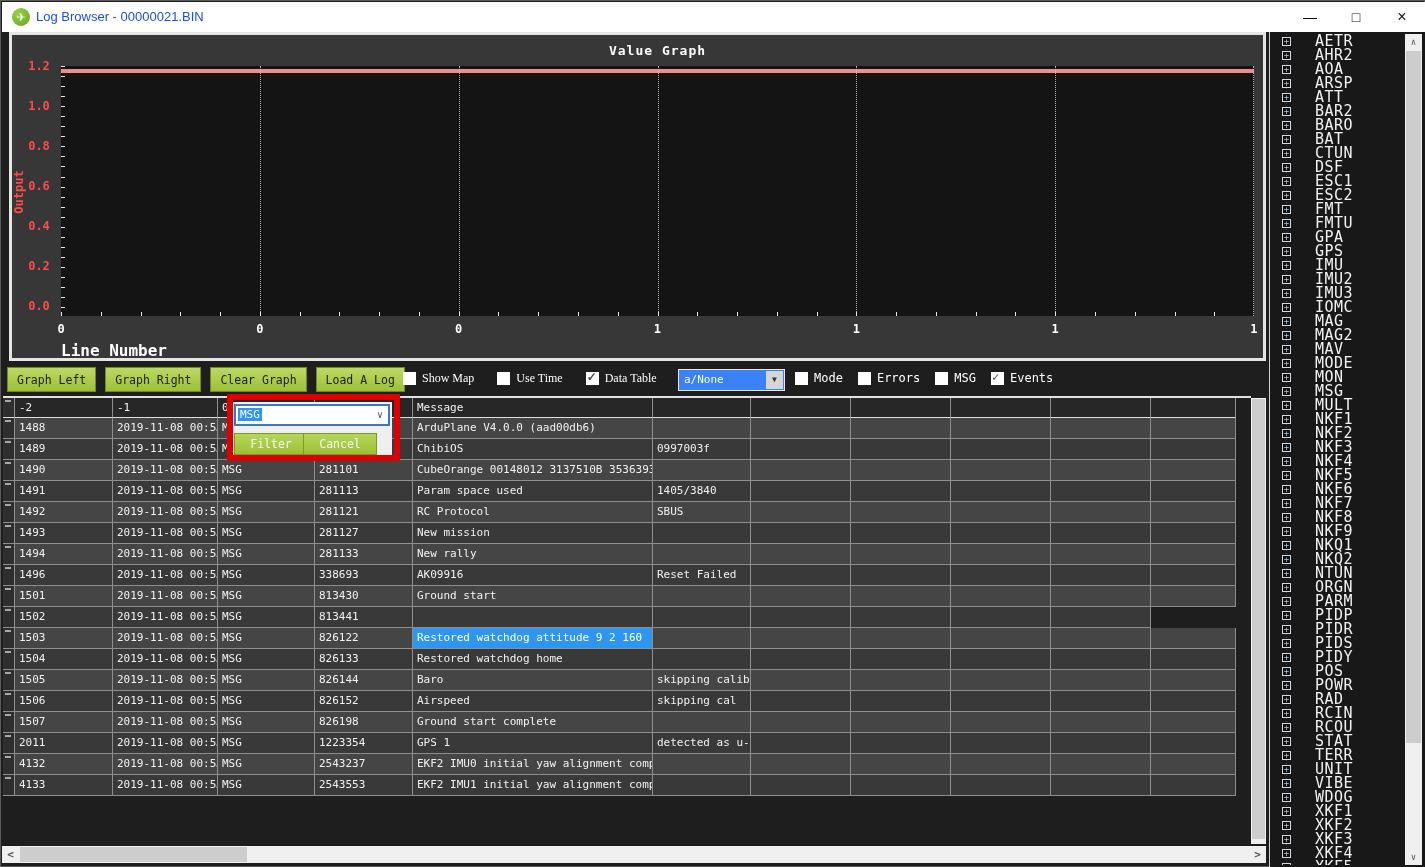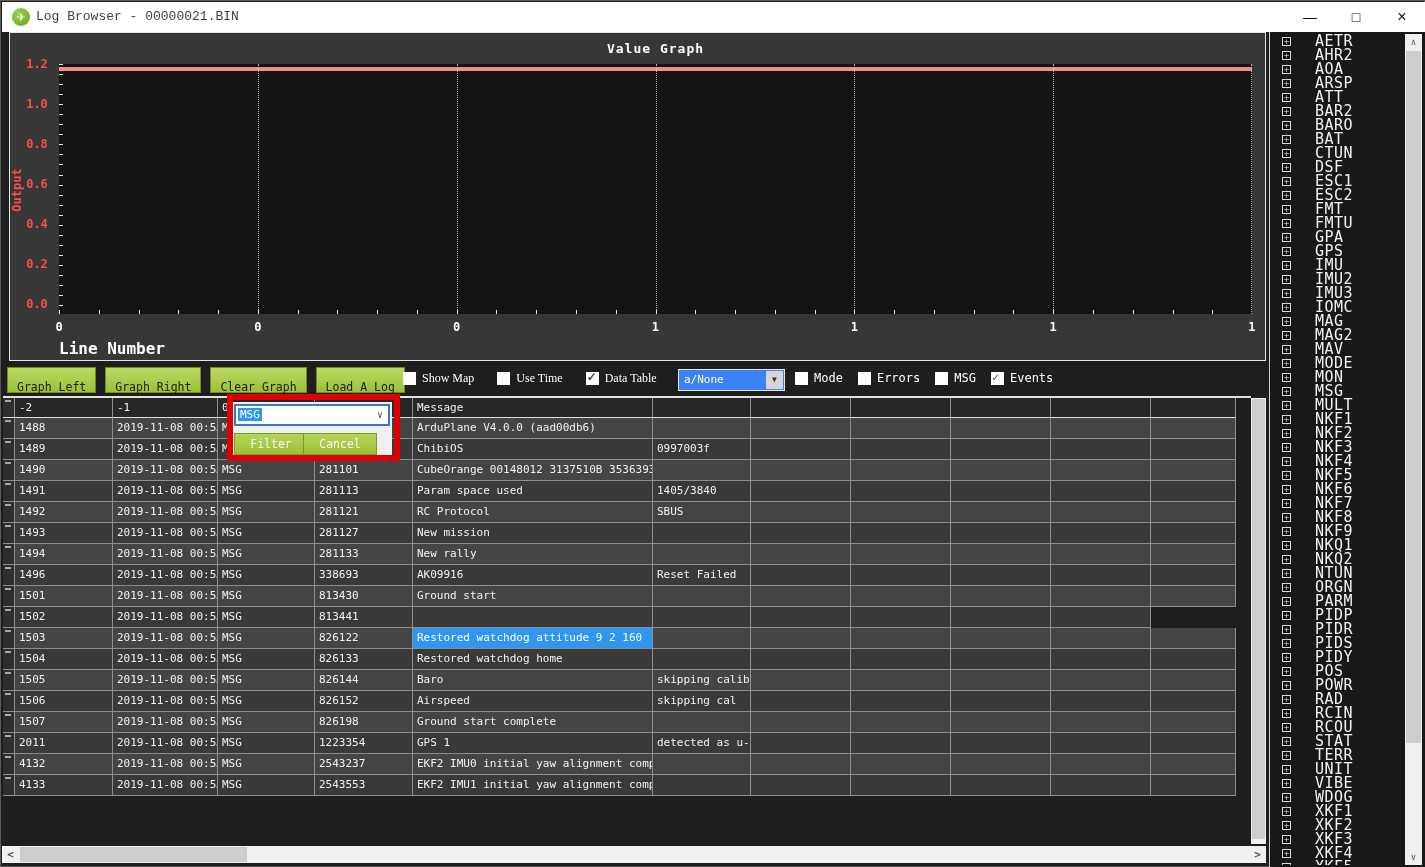--- a/index.html
+++ b/index.html
@@ -7,28 +7,28 @@
     font-family:"DejaVu Sans Mono", monospace; }
   .frame { position:absolute; left:0; top:0; width:1425px; height:867px;
     border:1px solid #5a5a5a; background:#1e1e1e; }
 
   
   .titlebar { position:absolute; left:1px; top:1px; width:1423px; height:30px;
     background:#ffffff; font-family:"Liberation Sans", sans-serif; }
   .appicon { position:absolute; left:10px; top:6px; width:18px; height:18px; border-radius:50%;
     background:radial-gradient(circle at 35% 30%, #9ad14b, #6aa21f); color:#fff;
     font-size:11px; line-height:18px; text-align:center; }
-  .apptitle { position:absolute; left:34px; top:7px; font-size:13px; color:#404040;font-family:Liberation Mono, monospace; }
+  .apptitle { position:absolute; left:34px; top:7px; font-size:13px; color:#1d4ed8; }
   .winbtn { position:absolute; top:0; width:46px; height:30px; text-align:center;
     line-height:30px; font-size:14px; color:#111; cursor:default; }
   .winbtn.min { right:92px; } .winbtn.max { right:46px; } .winbtn.cls { right:0; font-size:16px; }
 
   
   .chart { position:absolute; left:8px; top:31px; width:1257px; height:329px;
-    background:#373737; border:1px solid #e5e5e5; }
+    background:#373737; border:3px solid #e5e5e5; }
   .chart-title { position:absolute; left:49px; top:8px; width:1193px; text-align:center;
     color:#fff; font-weight:bold; font-size:13px; letter-spacing:1px; }
   .plot { position:absolute; left:49px; top:31px; width:1193px; height:250px; background:#141414; }
   .plot::before { content:""; position:absolute; left:0; top:0; bottom:0; width:4px;
     background:repeating-linear-gradient(to bottom,#e8e8e8 0 1px, transparent 1px 10.05px); }
   .plot::after { content:""; position:absolute; left:0; bottom:0; right:0; height:4px;
     background:repeating-linear-gradient(to right,#e8e8e8 0 1px, transparent 1px 39.77px); }
   .redline { position:absolute; left:0; right:0; top:3px; height:4px; background:#ef8d8d; }
   .vgrid { position:absolute; top:0; bottom:0; width:0; border-left:1px dotted #cfcfcf; opacity:.85; }
   .vg1{left:199px}.vg2{left:398px}.vg3{left:597px}.vg4{left:795px}.vg5{left:994px}.vg6{left:1192px}
@@ -39,21 +39,21 @@
     justify-content:space-between; }
   .xlabs span { color:#fff; font-weight:bold; font-size:12px; width:8px; text-align:center; }
   .ylabel { position:absolute; left:-28px; top:150px; width:70px; text-align:center; color:#fd4b4b;
     font-weight:bold; font-size:12px; transform:rotate(-90deg); }
   .xlabel { position:absolute; left:49px; top:306px; width:1193px; text-align:left;
     color:#fff; font-weight:bold; font-size:16px; }
 
   
   .toolbar { position:absolute; left:1px; top:361px; width:1264px; height:35px; background:#1e1e1e; }
   .btns { position:absolute; left:5px; top:5px; display:flex; gap:9px; }
-  .gbtn { height:25px; padding:12px 9px; background:linear-gradient(#bcd963,#9cc136);
+  .gbtn { height:25px; padding:5px 9px; background:linear-gradient(#bcd963,#9cc136);
     border:1px solid #6f8c1f; color:#1d1d1d; font-size:11.5px;
     font-family:"DejaVu Sans Mono", monospace; cursor:pointer; }
   .cb { display:flex; align-items:center; gap:6px; color:#fff; font-size:12px; cursor:pointer; }
   .cbbox { width:13px; height:13px; background:#fff; position:relative; flex:0 0 13px; }
   .cb.checked .cbbox::after { content:"✓"; position:absolute; left:1px; top:-2px;
     color:#4a4a4a; font-size:12px; font-weight:bold; }
   .cbg1 { position:absolute; left:401px; top:9px; display:flex; gap:23px;font-family:Liberation Serif, serif; }
   .cbg2 { position:absolute; left:793px; top:9px; display:flex; gap:15px; }
   .combo { position:absolute; left:676px; top:7px; width:107px; height:22px; background:#3b82f6;
     border:1px solid #e8e8e8; color:#fff; font-size:11px; line-height:20px; padding-left:5px;

